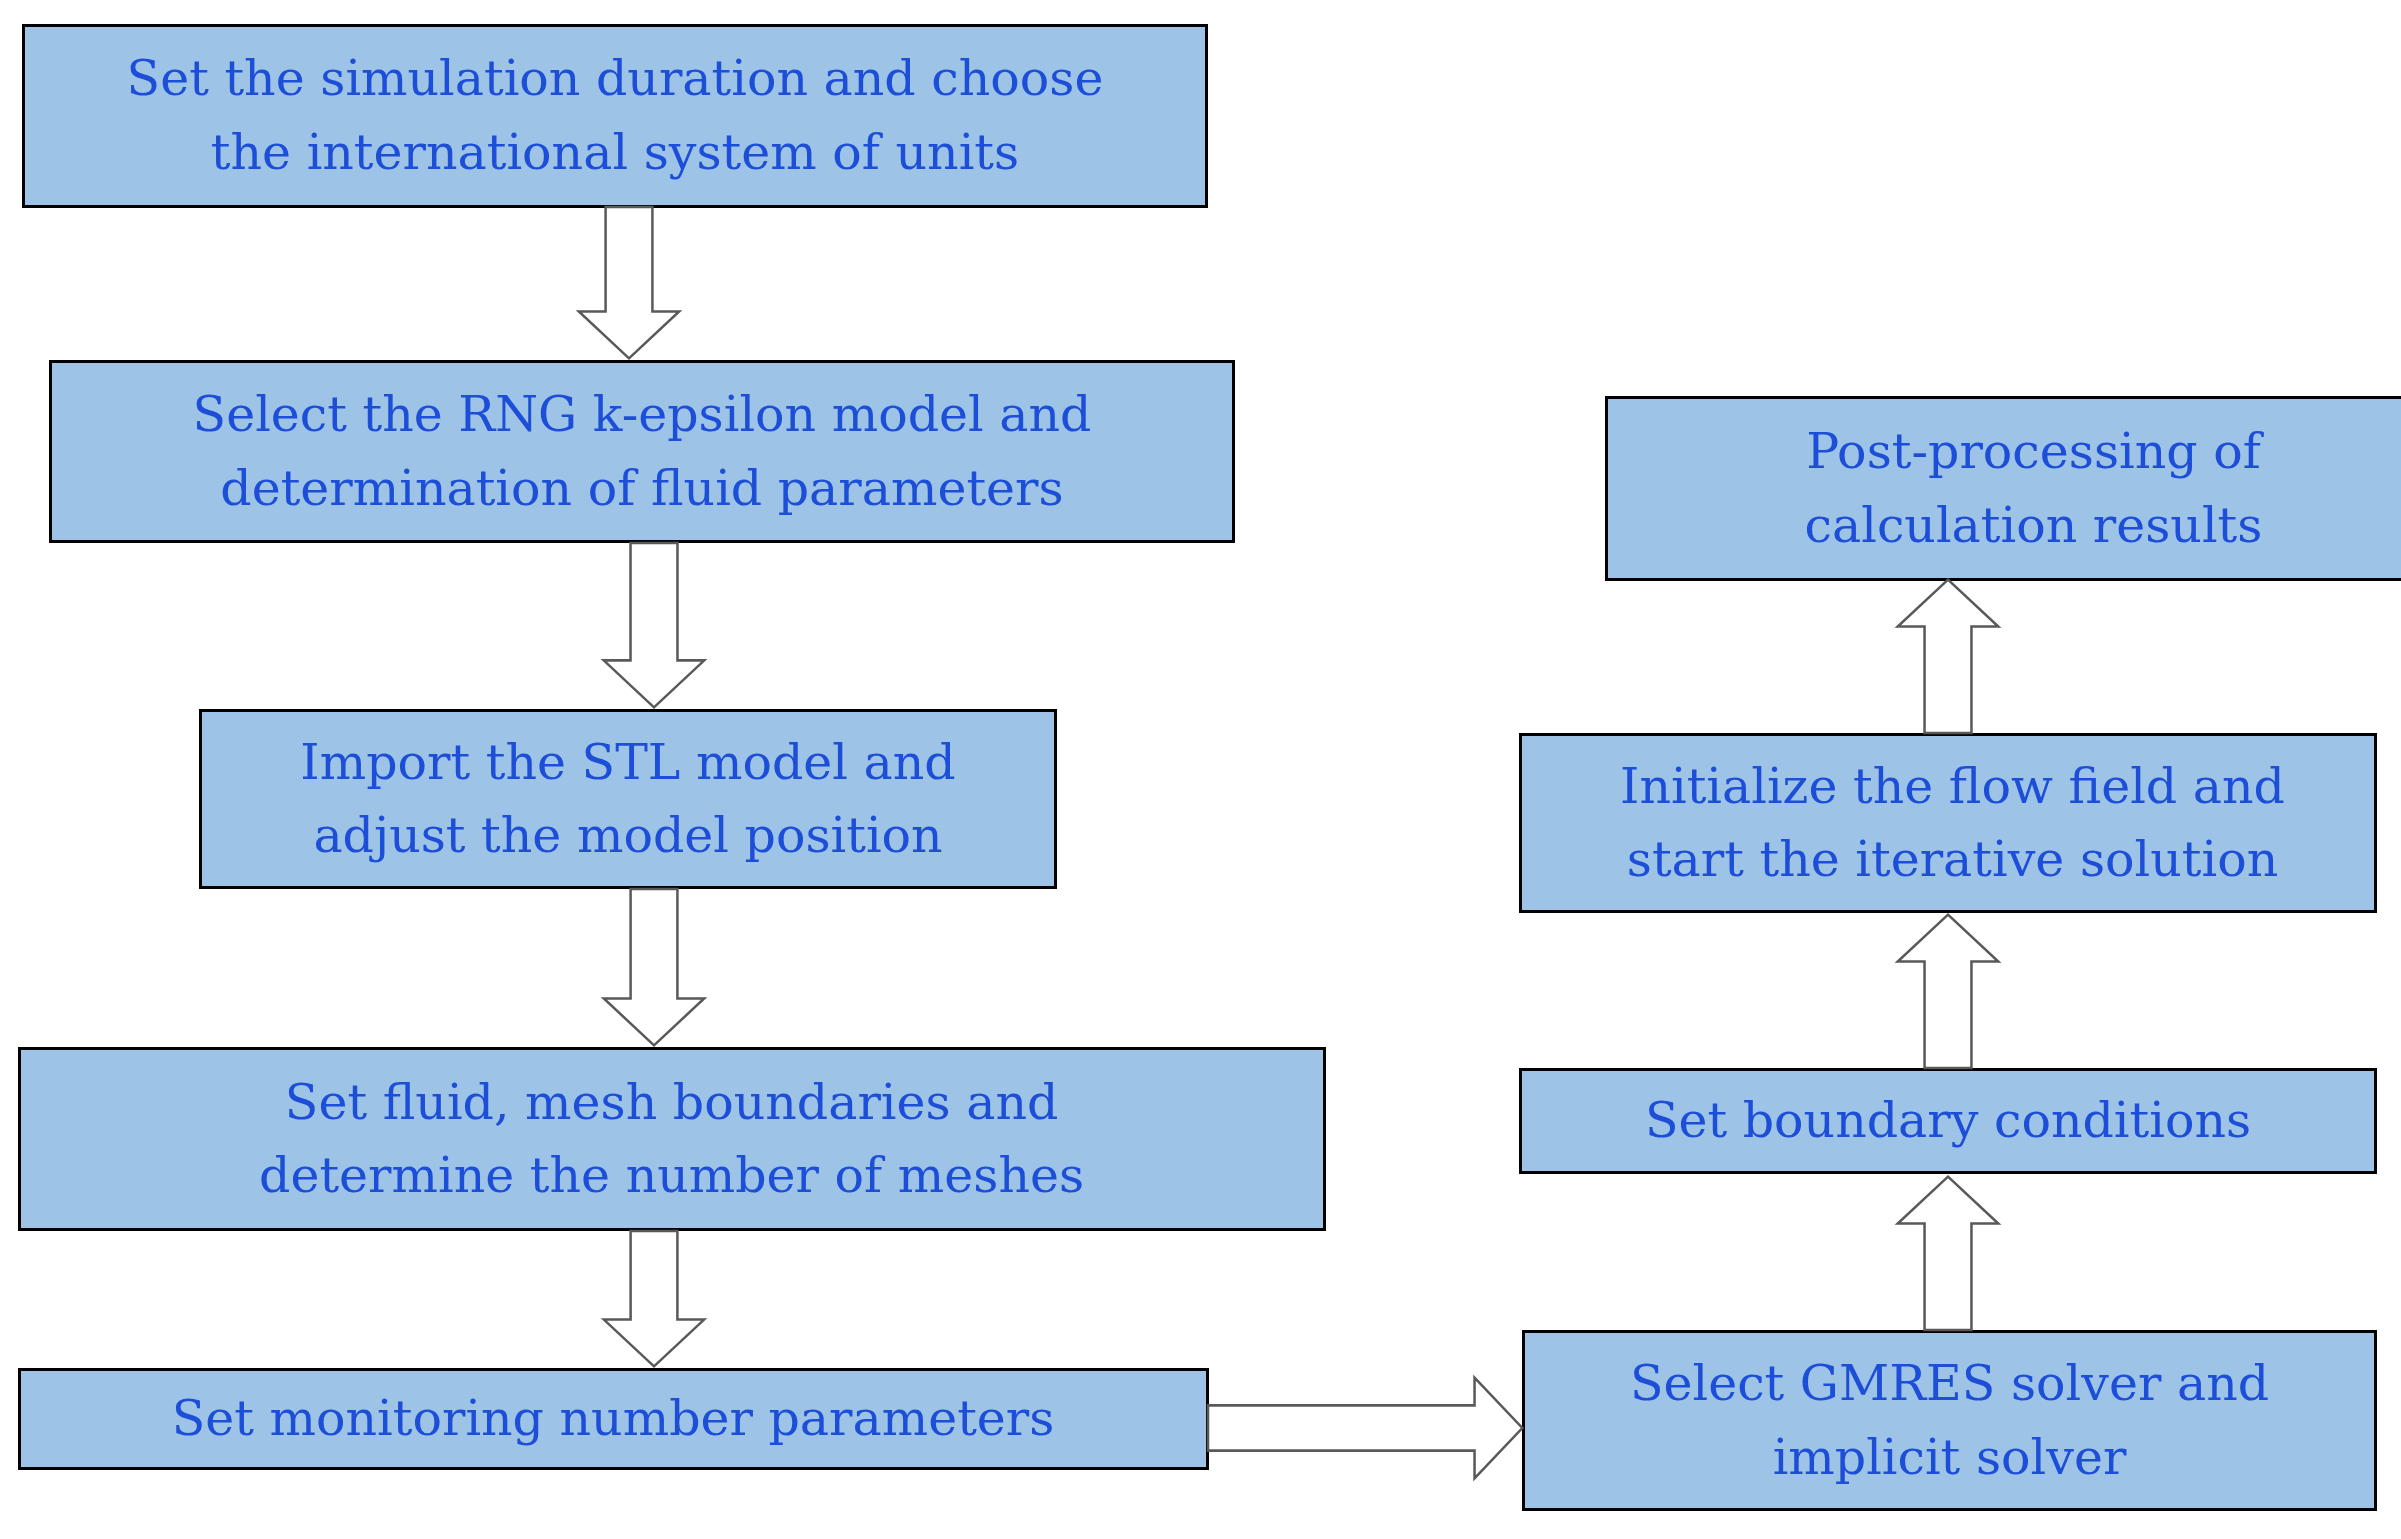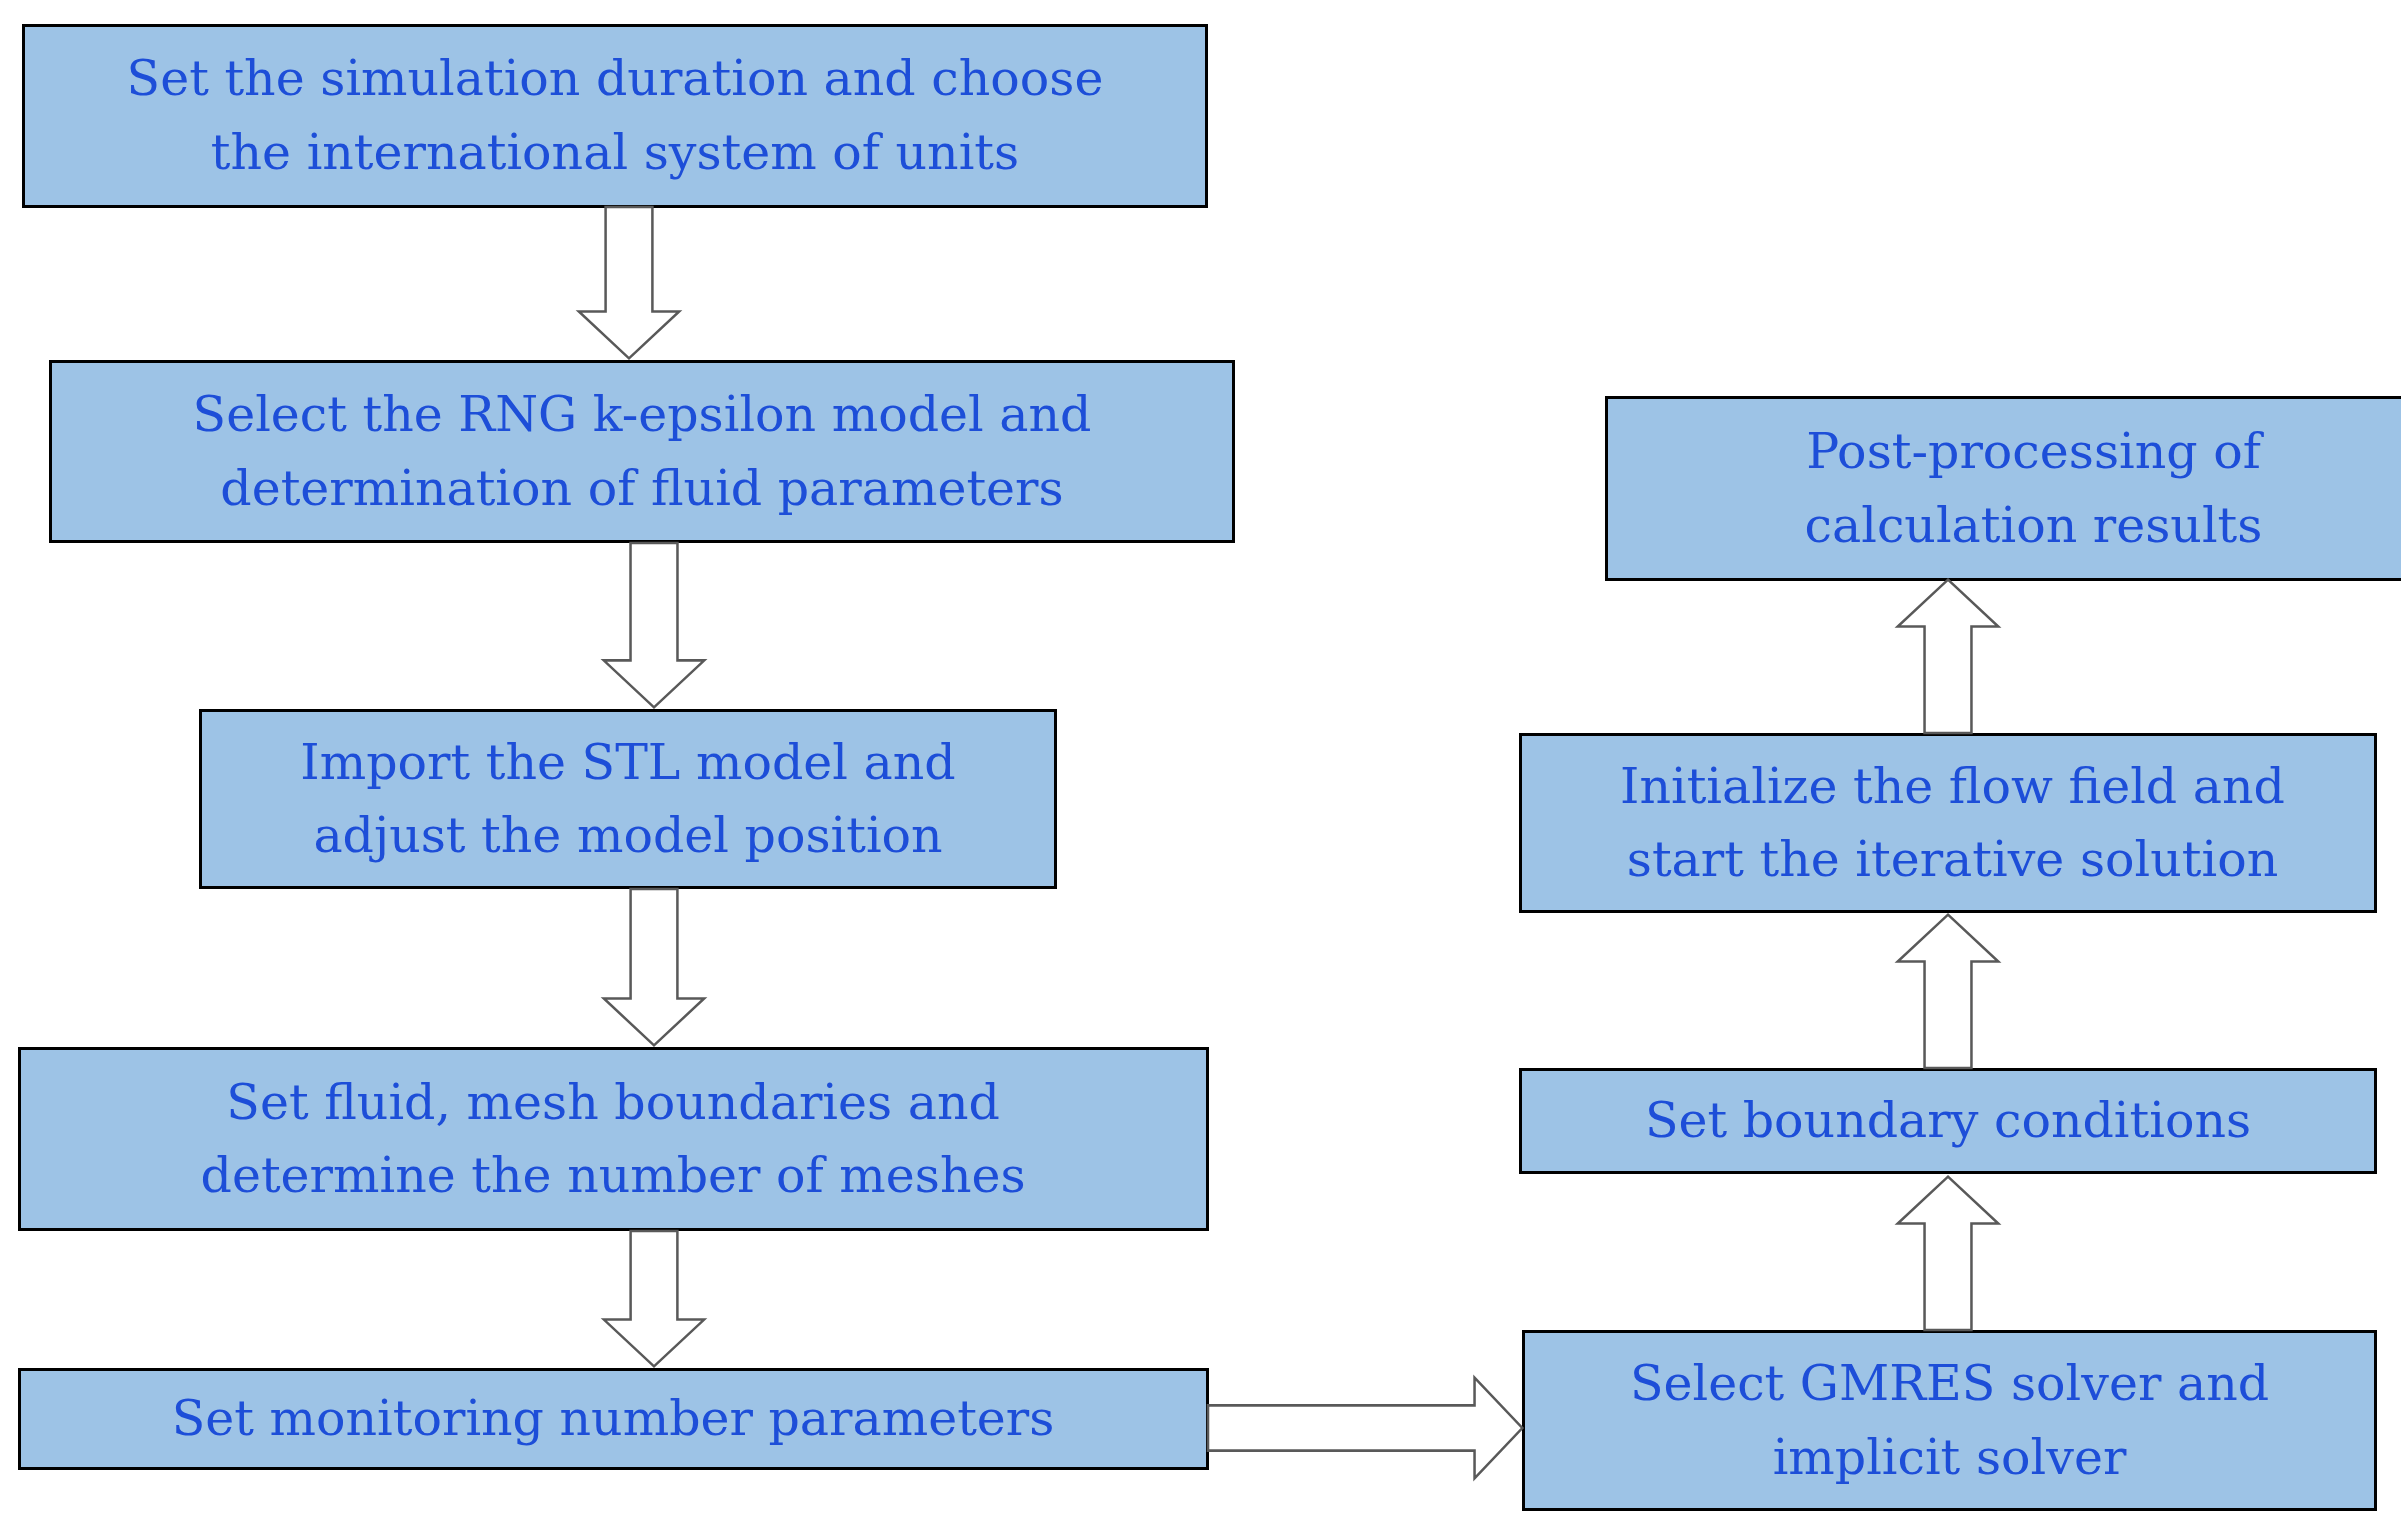--- a/index.html
+++ b/index.html
@@ -44,21 +44,21 @@
     fill: #ffffff;
     stroke: #595959;
     stroke-width: 3;
     stroke-linejoin: miter;
   }
 
   
   .b1 { left: 22px;   top: 23.5px;   width: 1186px; height: 184px; }
   .b2 { left: 25px;   top: 360px;  width: 1186px; height: 183px; margin-left: 24px; }
   .b3 { left: 199px;  top: 709px;  width: 858px; height: 180px; }
-  .b4 { left: 17.6px;   top: 1047px; width: 1191px; height: 184px; }
+  .b4 { left: 17.6px;   top: 1047px; width: 1308px; height: 184px; }
   .b5 { left: 17.6px;   top: 1368px; width: 1191px; height: 102px; }
   
   .b6 { left: 1522px; top: 1330px; width: 855px; height: 181px; }
   .b7 { left: 1519px; top: 1068px; width: 858px; height: 106px; }
   .b8 { left: 1519px; top: 733px;  width: 858px; height: 180px; padding-left: 9px; }
   .b9 { left: 1605px; top: 396px;  width: 857px; height: 185px; align-items: center; }
 
   
   .a1 { left: 577px;  top: 207px;  width: 104px; height: 153px; }
   .a2 { left: 602px;  top: 543px;  width: 104px; height: 166px; }

